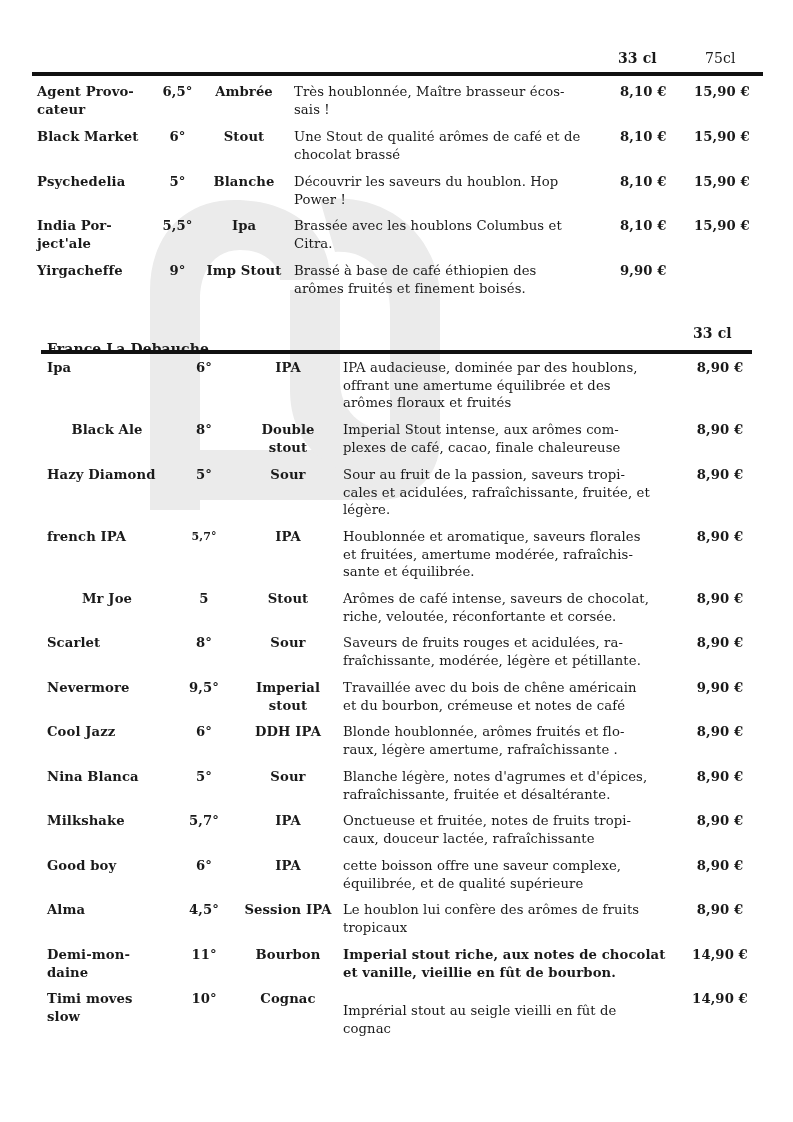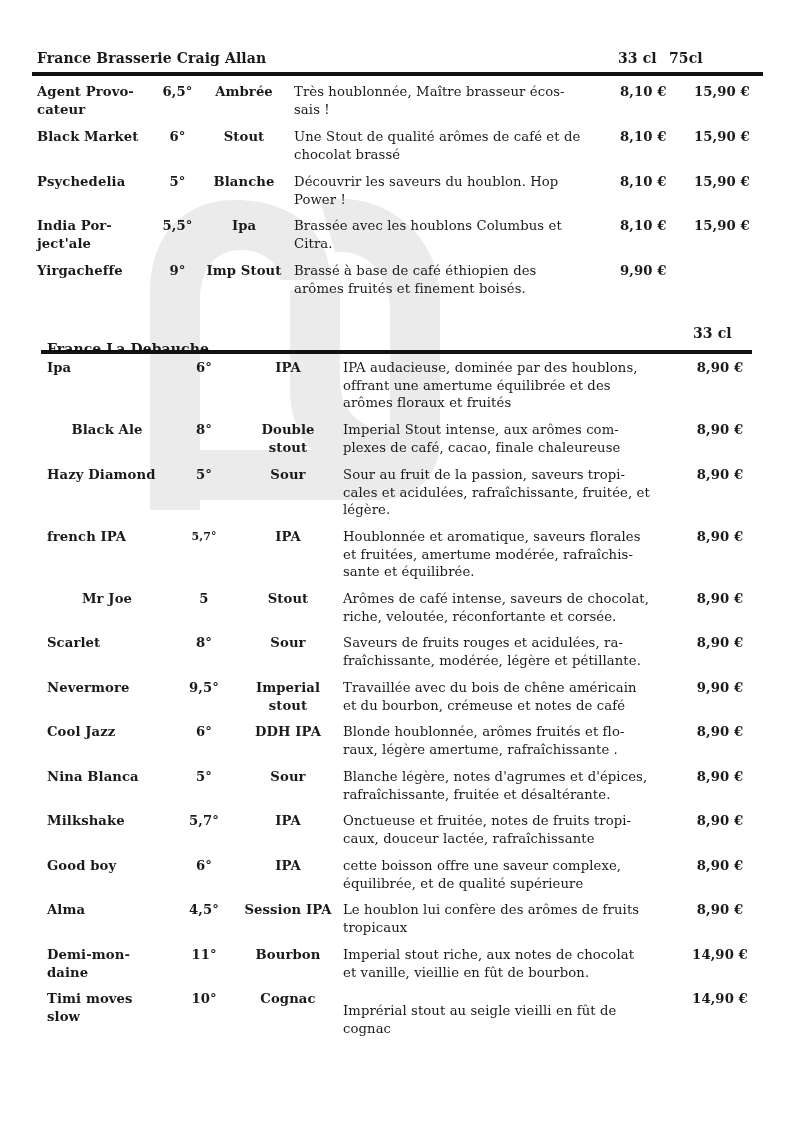--- a/index.html
+++ b/index.html
@@ -13,21 +13,21 @@
     z-index: 0;
   }
   .content { position: relative; z-index: 1; }
   .t { font-size: 13.2px; line-height: 17.5px; letter-spacing: 0.1px; }
   .bold { font-weight: bold; }
 
   
   .s1-head { position: absolute; top: 50px; left: 37px; width: 725px; height: 22px; }
   .s1-head .title { position: absolute; left: 0; top: 0; font-weight: bold; font-size: 14px; }
   .s1-head .c33 { position: absolute; left: 581px; top: 0; font-weight: bold; font-size: 14px; }
-  .s1-head .c75 { position: absolute; left: 632px; top: 0; font-weight: bold; font-size: 14px; }
+  .s1-head .c75 { position: absolute; left: 668px; top: 0; font-weight: normal; font-size: 14px; }
   .s1-rule { position: absolute; top: 72px; left: 32px; width: 731px; height: 4px; background: #111; }
 
   .row { position: absolute; }
   .row > div { position: absolute; top: 0; }
 
   .s1 .name { left: 37px; width: 118px; }
   .s1 .deg  { left: 155px; width: 45px; text-align: center; }
   .s1 .style{ left: 206px; width: 76px; text-align: center; }
   .s1 .desc { left: 294px; width: 318px; }
   .s1 .p33  { left: 620px; width: 60px; text-align: left; }
@@ -53,21 +53,20 @@
   <g fill="#ebebeb">
     <path d="M95 20 C40 20 10 60 10 110 L10 330 L60 330 L60 120 C60 90 75 70 100 70 C125 70 140 85 140 100 L190 100 C190 50 150 20 95 20 Z"></path>
     <path d="M180 20 C240 10 300 50 300 120 L300 260 C300 300 270 320 240 320 L60 320 L60 270 L230 270 C245 270 250 260 250 250 L250 130 C250 90 225 70 195 72 Z"></path>
     <path d="M150 110 L200 110 L200 200 C200 230 220 250 250 250 L250 300 C190 300 150 265 150 210 Z"></path>
   </g>
 </svg>
 
 <div class="content">
 
   <div class="s1-head t">
-    <span class="title">France Brasserie Craig Allan</span>
     <span class="c33">33 cl</span>
     <span class="c75">75cl</span>
   </div>
   <div class="s1-rule"></div>
 
   <div id="s1-rows" class="s1">
       <div class="row t" style="top: 83px; left: 0px;">
         <div class="name bold" style="white-space: pre-line;">Agent Provo-
 cateur</div>
         <div class="deg bold" style="white-space: pre-line;">6,5°</div>
@@ -222,21 +221,21 @@
         <div class="style bold" style="white-space: pre-line;">Session IPA</div>
         <div class="desc" style="white-space: pre-line; font-weight: normal;">Le houblon lui confère des arômes de fruits
 tropicaux</div>
         <div class="p33 bold" style="white-space: pre-line;">8,90 €</div>
       </div>
       <div class="row t" style="top: 946px; left: 0px;">
         <div class="name bold" style="white-space: pre-line;">Demi-mon-
 daine</div>
         <div class="deg bold" style="white-space: pre-line;">11°</div>
         <div class="style bold" style="white-space: pre-line;">Bourbon</div>
-        <div class="desc" style="white-space: pre-line; font-weight: normal;">Imperial stout riche, aux notes de chocolat
+        <div class="desc" style="white-space: pre-line; font-weight: bold;">Imperial stout riche, aux notes de chocolat
 et vanille, vieillie en fût de bourbon.</div>
         <div class="p33 bold" style="white-space: pre-line;">14,90 €</div>
       </div>
       <div class="row t" style="top: 990px; left: 0px;">
         <div class="name bold" style="white-space: pre-line;">Timi moves
 slow</div>
         <div class="deg bold" style="white-space: pre-line;">10°</div>
         <div class="style bold" style="white-space: pre-line;">Cognac</div>
         <div class="desc" style="white-space: pre-line; font-weight: normal; margin-top: 12px;">Imprérial stout au seigle vieilli en fût de
 cognac</div>

